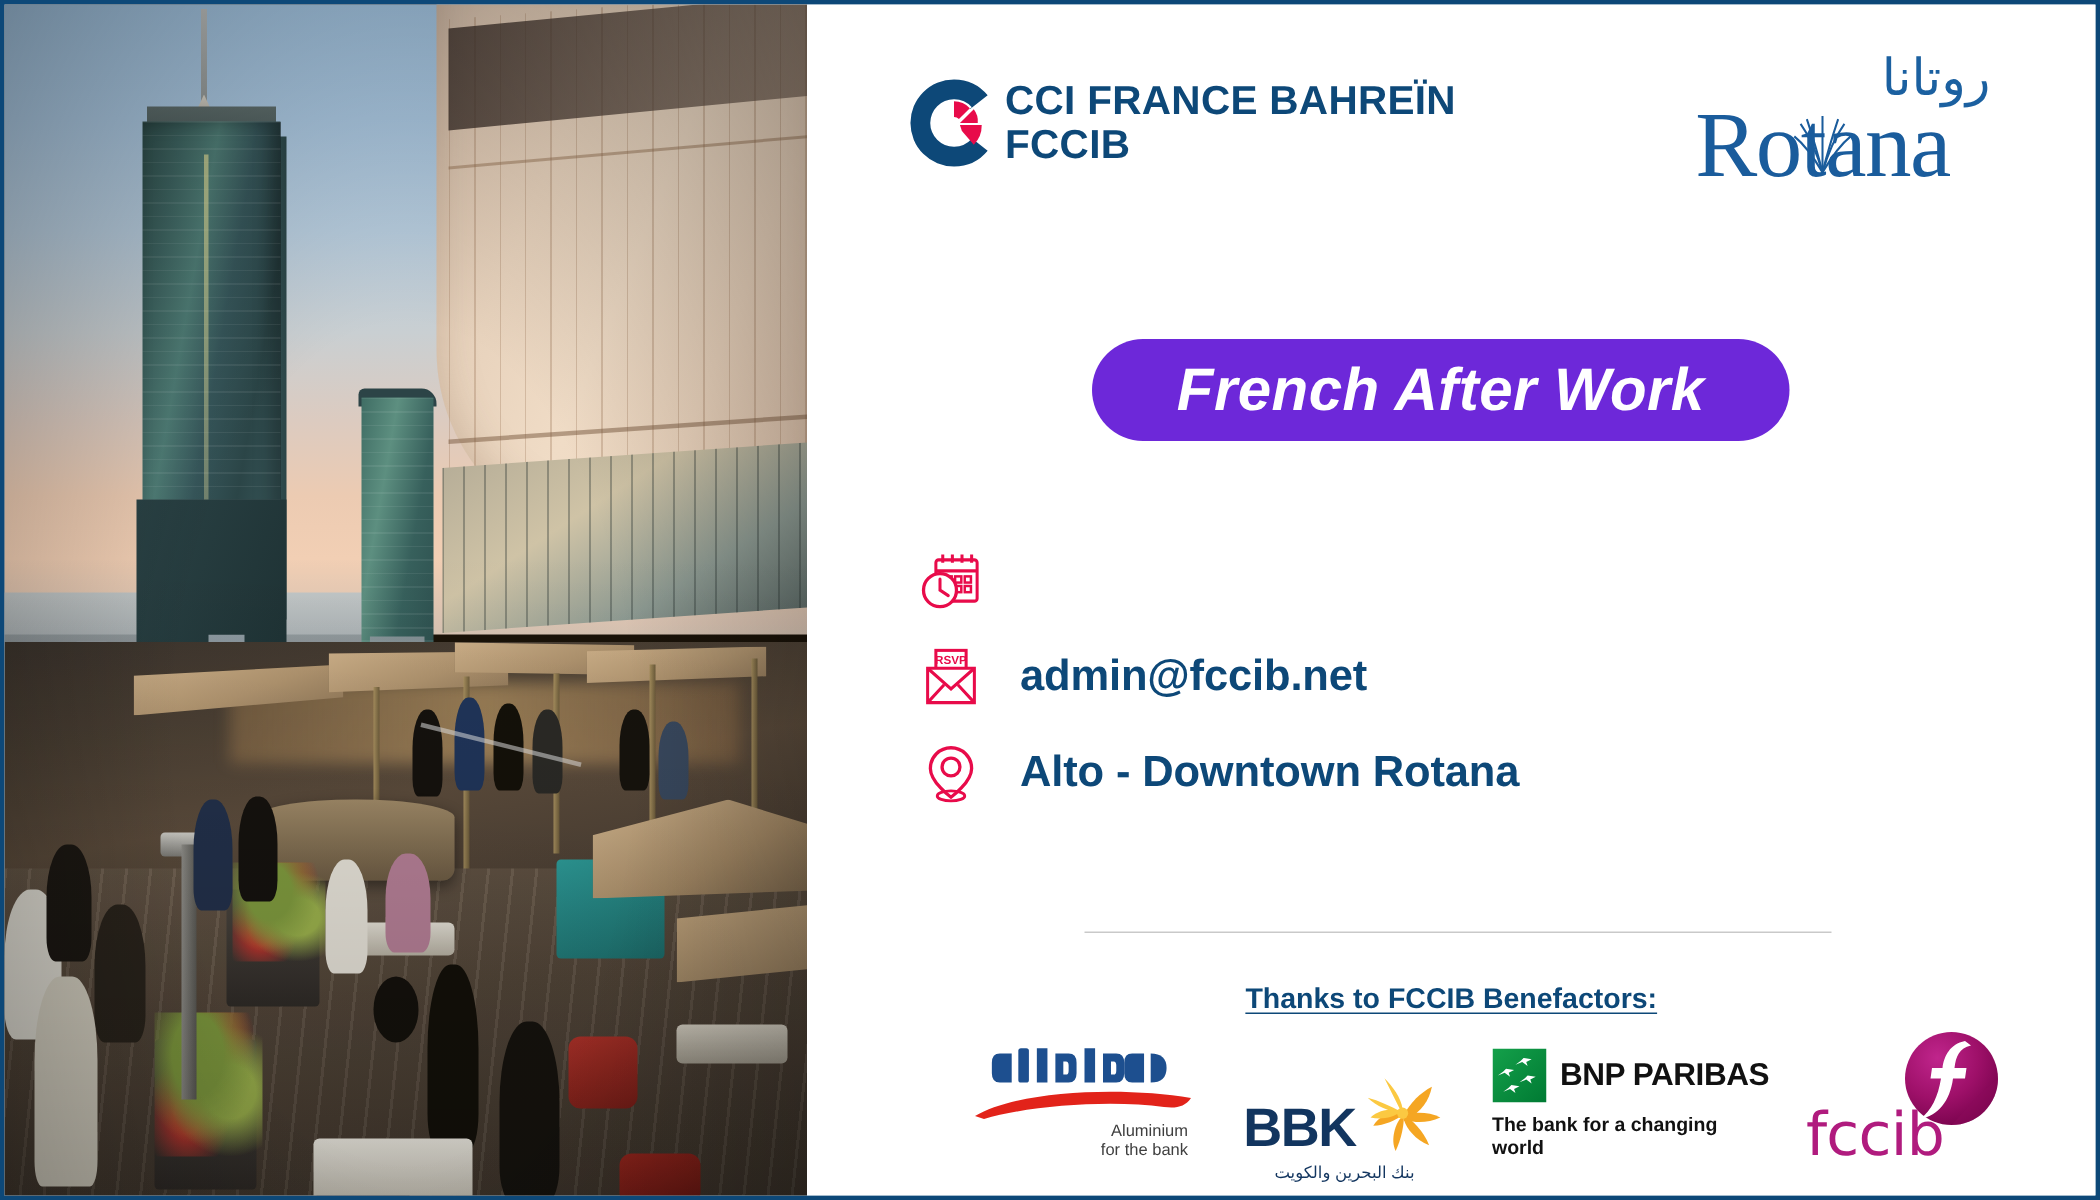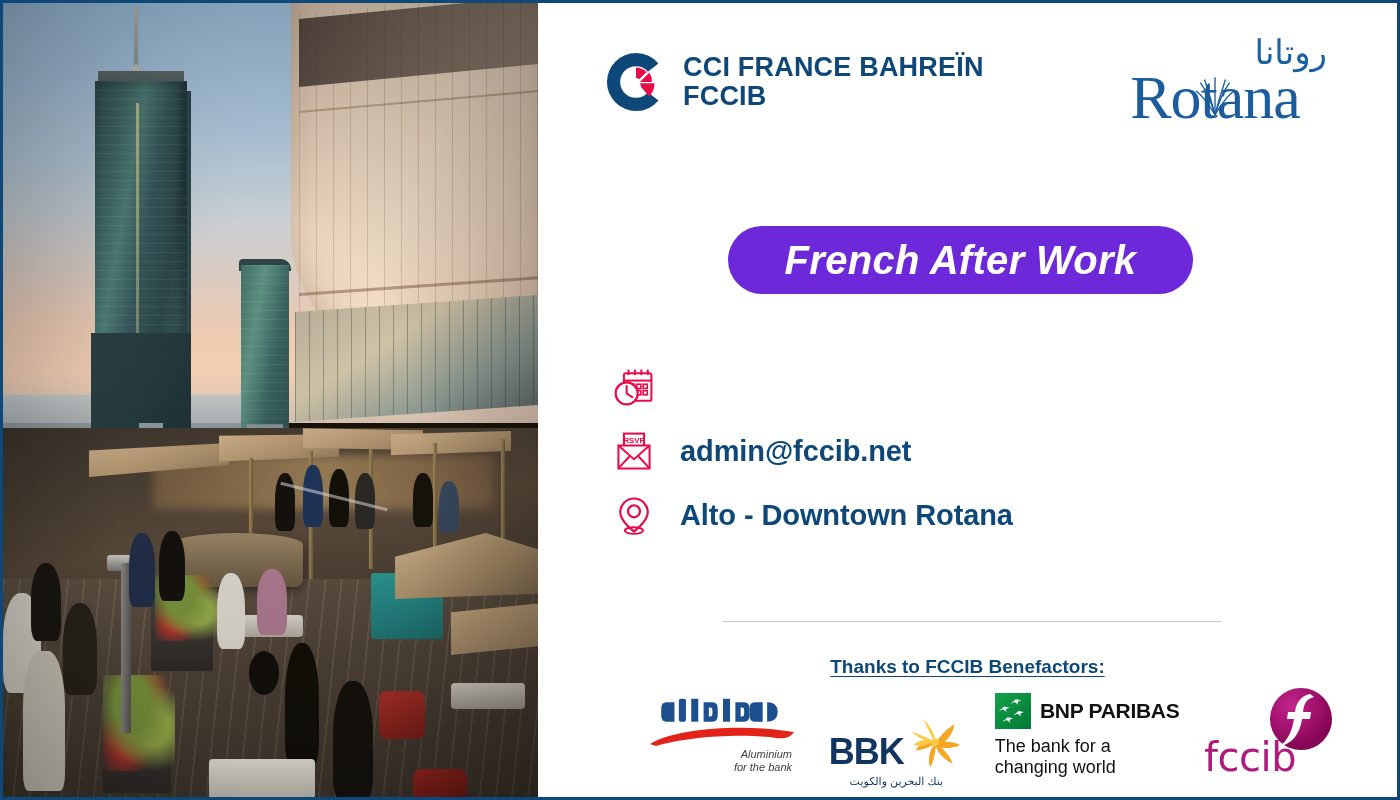--- a/index.html
+++ b/index.html
@@ -376,21 +376,21 @@
     left: 0; top: 30px;
     width: 100%;
     height: 110px;
   }
 
   .cci-logo {
     position: absolute;
     left: 65px; top: 16px;
     display: flex;
     align-items: center;
-    gap: 14px;
+    gap: 1px;
   }
   .cci-mark { width: 66px; height: 66px; flex: 0 0 66px; }
   .cci-text {
     font-weight: bold;
     color: #0d4878;
     letter-spacing: .2px;
     line-height: 1.07;
   }
   .cci-l1 { font-size: 27px; white-space: nowrap; }
   .cci-l2 { font-size: 27px; }
@@ -500,39 +500,39 @@
     left: 110px; top: 682px;
     width: 690px;
     height: 100px;
     display: flex;
     align-items: center;
     justify-content: space-between;
   }
   .blogo { display:flex; align-items:center; justify-content:center; }
 
   
-  .alba { width: 150px; flex-direction: column; gap: 0; font-style: italic; }
+  .alba { width: 150px; flex-direction: column; gap: 0; }
   .alba-word { width: 134px; height: 30px; }
   .alba-swoosh { width: 150px; height: 22px; margin-top: -2px; }
   .alba-tag {
     font-size: 11px; color: #3f3f3f; line-height: 1.15;
     text-align: right; width: 150px; padding-right: 6px; margin-top: 1px;
   }
   
   .bbk { width: 160px; flex-direction: column; }
   .bbk-top { display: flex; align-items: flex-end; gap: 4px; }
   .bbk-word { font-size: 36px; font-weight: bold; color: #12355f; letter-spacing: -1px; margin-top: 48px; }
   .bbk-flower { width: 56px; height: 54px; margin-bottom: 2px; }
   .bbk-ar { font-size: 11px; color: #12355f; direction: rtl; margin-top: 2px; letter-spacing: .5px; }
   
   .bnp { width: 185px; flex-direction: column; }
   .bnp-top { display: flex; align-items: center; gap: 9px; }
   .bnp-sq { width: 36px; height: 36px; }
   .bnp-word { font-size: 21px; font-weight: bold; color: #111111; letter-spacing: -.3px; }
-  .bnp-tag { font-size: 18px; color: #111111; margin-top: 7px; }
+  .bnp-tag { font-size: 13px; color: #111111; margin-top: 7px; font-weight: bold; }
   
   .fives { width: 140px; position: relative; height: 94px; }
   .fives-ball { position: absolute; right: 6px; top: 0; width: 62px; height: 62px; }
   .fives-word {
     position: absolute; left: 6px; bottom: 2px;
     font-size: 40px; color: #b01b7e; letter-spacing: -.5px;
     font-family: "DejaVu Sans", sans-serif;
   }
 </style>
 </head>

